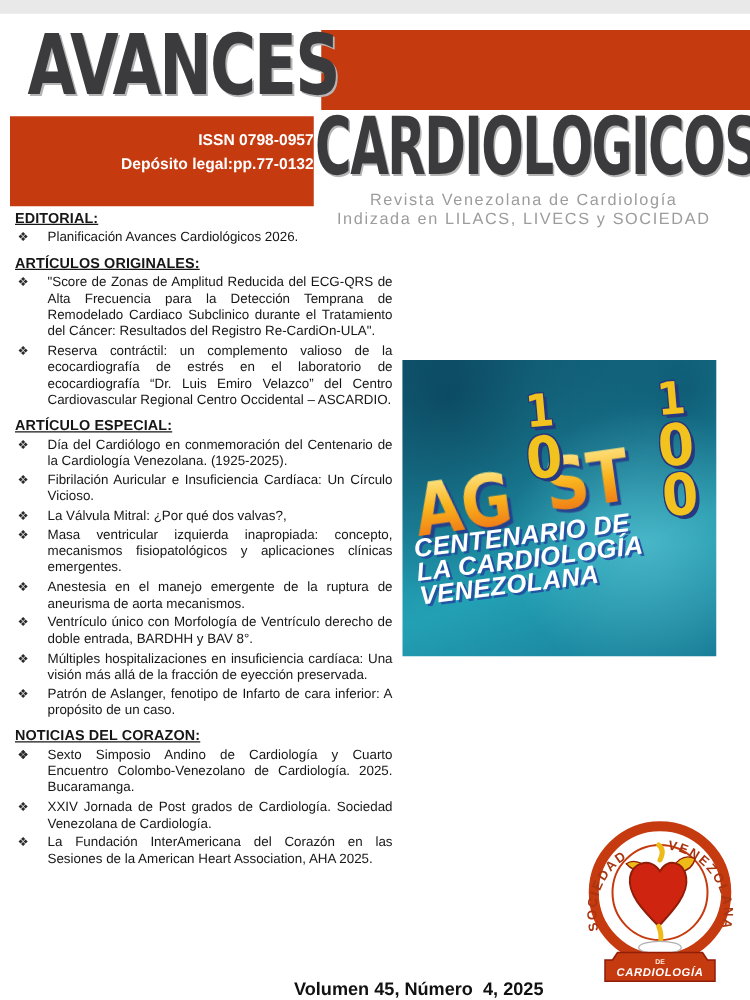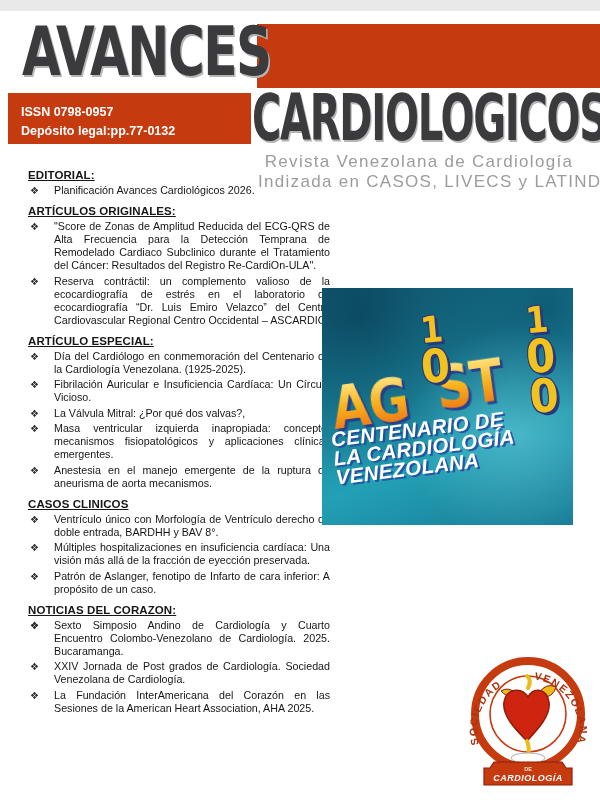--- a/index.html
+++ b/index.html
@@ -6,28 +6,28 @@
   #page{position:relative;width:600px;height:800px;background:#ffffff;overflow:hidden;
         font-family:"Liberation Sans",sans-serif;margin:11px auto;}
 
   
   .title-word{position:absolute;color:#3b3b3d;font-family:"DejaVu Sans",sans-serif;
               font-weight:bold;white-space:nowrap;transform-origin:left top;
               text-shadow:2px 2px 0 #b5b5b5;letter-spacing:-2px;}
   #title-avances{left:22px;top:8px;font-size:67px;line-height:66px;transform:scaleX(0.75);}
   #title-cardiologicos{left:252px;top:74px;font-size:64px;line-height:66px;transform:scaleX(0.625);}
   #red-block{position:absolute;left:257px;top:13px;width:343px;height:64px;background:#c63a10;}
-  #issn-box{position:absolute;left:8px;top:82px;width:243px;height:51px;background:#c63a10;
+  #issn-box{position:absolute;left:8px;top:82px;width:243px;height:72px;background:#c63a10;
             color:#ffffff;font-weight:bold;font-size:12.5px;line-height:1.5;padding:10px 0 0 13px;
-            box-sizing:border-box;}
+            box-sizing:border-box;text-align:right;}
   #subtitle{position:absolute;left:258px;top:141px;width:322px;text-align:center;
-            color:#9c9c9c;font-size:17px;line-height:1.17;letter-spacing:1.3px;white-space:nowrap;}
+            color:#9c9c9c;font-size:13px;line-height:1.17;letter-spacing:1.3px;white-space:nowrap;}
 
   
-  #toc{position:absolute;left:28px;top:158px;width:302px;color:#161616;}
+  #toc{position:absolute;left:12px;top:158px;width:302px;color:#161616;}
   .toc-heading{font-weight:bold;font-size:11.5px;text-decoration:underline;
                margin:8px 0 3px 0;letter-spacing:.1px;}
   .toc-section:first-child .toc-heading{margin-top:0;}
   .toc-item{position:relative;padding-left:26px;margin-bottom:2.5px;
             font-size:10.7px;line-height:13px;text-align:justify;}
   .bullet{position:absolute;left:2px;top:0;font-size:10px;color:#2b2b2b;}
 
   
   #poster{position:absolute;left:322px;top:277px;width:251px;height:237px;overflow:hidden;
           background:
@@ -70,21 +70,21 @@
 
   <div id="red-block"></div>
   <div id="title-avances" class="title-word">AVANCES</div>
   <div id="issn-box">
     <div>ISSN 0798-0957</div>
     <div>Depósito legal:pp.77-0132</div>
   </div>
   <div id="title-cardiologicos" class="title-word">CARDIOLOGICOS</div>
   <div id="subtitle">
     <div>Revista Venezolana de Cardiología</div>
-    <div>Indizada en CASOS, LIVECS y LATINDEX</div>
+    <div>Indizada en LILACS, LIVECS y SOCIEDAD</div>
   </div>
 
   <div id="toc">
       <div class="toc-section">
         <div class="toc-heading">EDITORIAL:</div>
         <div class="toc-item"><span class="bullet">❖</span><span>Planificación Avances Cardiológicos 2026.</span></div>
       </div>
       <div class="toc-section">
         <div class="toc-heading">ARTÍCULOS ORIGINALES:</div>
         <div class="toc-item"><span class="bullet">❖</span><span>"Score de Zonas de Amplitud Reducida del ECG-QRS de Alta Frecuencia para la Detección Temprana de Remodelado Cardiaco Subclinico durante el Tratamiento del Cáncer: Resultados del Registro Re-CardiOn-ULA".</span></div>
@@ -94,21 +94,20 @@
         <div class="toc-heading">ARTÍCULO ESPECIAL:</div>
         <div class="toc-item"><span class="bullet">❖</span><span>Día del Cardiólogo en conmemoración del Centenario de la Cardiología Venezolana.   (1925-2025).</span></div>
       </div>
       <div class="toc-section">
         <div class="toc-item"><span class="bullet">❖</span><span>Fibrilación Auricular e Insuficiencia Cardíaca: Un Círculo Vicioso.</span></div>
         <div class="toc-item"><span class="bullet">❖</span><span>La Válvula Mitral: ¿Por qué dos valvas?,</span></div>
         <div class="toc-item"><span class="bullet">❖</span><span>Masa ventricular izquierda inapropiada: concepto, mecanismos fisiopatológicos y aplicaciones clínicas emergentes.</span></div>
         <div class="toc-item"><span class="bullet">❖</span><span>Anestesia en el manejo emergente de la ruptura de aneurisma de aorta mecanismos.</span></div>
       </div>
       <div class="toc-section">
-        <div class="toc-heading">CASOS CLINICOS</div>
         <div class="toc-item"><span class="bullet">❖</span><span>Ventrículo único con Morfología de Ventrículo derecho de doble entrada, BARDHH y BAV 8°.</span></div>
         <div class="toc-item"><span class="bullet">❖</span><span>Múltiples hospitalizaciones en insuficiencia cardíaca: Una visión más allá de la fracción de eyección preservada.</span></div>
         <div class="toc-item"><span class="bullet">❖</span><span>Patrón de Aslanger, fenotipo de Infarto de cara inferior: A propósito de un caso.</span></div>
       </div>
       <div class="toc-section">
         <div class="toc-heading">NOTICIAS DEL CORAZON:</div>
         <div class="toc-item"><span class="bullet">❖</span></div>
         <div class="toc-item"><span class="bullet">❖</span><span>Sexto Simposio Andino de Cardiología y Cuarto Encuentro Colombo-Venezolano de Cardiología. 2025. Bucaramanga.</span></div>
         <div class="toc-item"><span class="bullet">❖</span><span>XXIV Jornada de Post grados de Cardiología. Sociedad Venezolana de Cardiología.</span></div>
         <div class="toc-item"><span class="bullet">❖</span><span>La Fundación InterAmericana del Corazón en las Sesiones de la American Heart Association, AHA 2025.</span></div>
@@ -151,14 +150,15 @@
 
     <path d="M70,45 C 63,34 48,37 46,50 C 44,63 56,76 69,89 C 81,76 93,63 91,50 C 89,37 76,34 70,45 Z" fill="#ce2410" stroke="#8f1d08" stroke-width="1.5"></path>
     <path d="M69,89 q3,8 1,14" fill="none" stroke="#edba17" stroke-width="4" stroke-linecap="round"></path>
 
     <ellipse cx="70" cy="106" rx="17" ry="5" fill="#ffffff" stroke="#b0b0b0" stroke-width="1"></ellipse>
     <path d="M36,110 L104,110 L108,116 L114,116 L114,133 L26,133 L26,116 L32,116 Z" fill="#c63a10" stroke="#8f1d08" stroke-width="1.2"></path>
     <text x="70" y="119" text-anchor="middle" font-family="Liberation Sans, sans-serif" font-size="5.5" font-weight="bold" fill="#ffe9d8">DE</text>
     <text x="70" y="129" text-anchor="middle" font-family="Liberation Sans, sans-serif" font-size="9" font-weight="bold" font-style="italic" fill="#ffffff" letter-spacing=".5">CARDIOLOGÍA</text>
   </svg>
 
+  <div id="footer">Volumen 45, Número  4, 2025</div>
 
 </div>
 
 </body></html>

